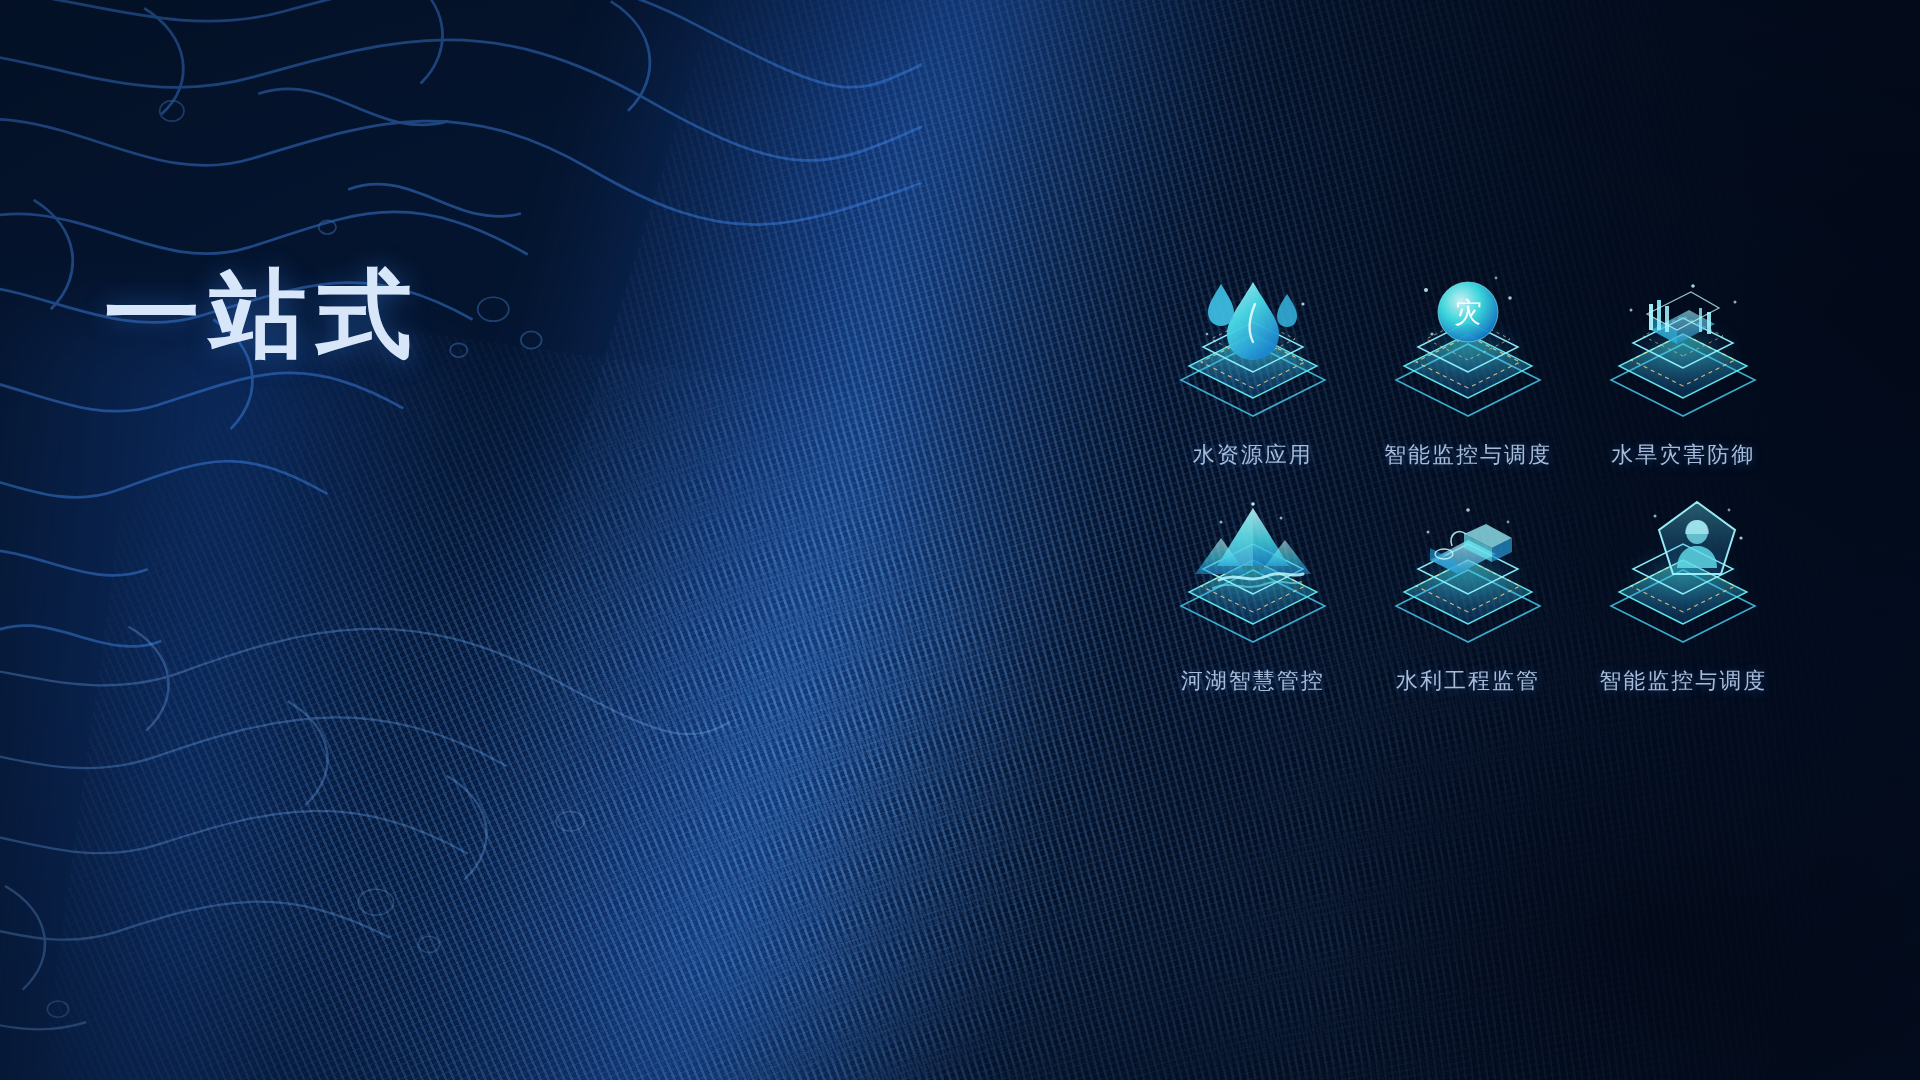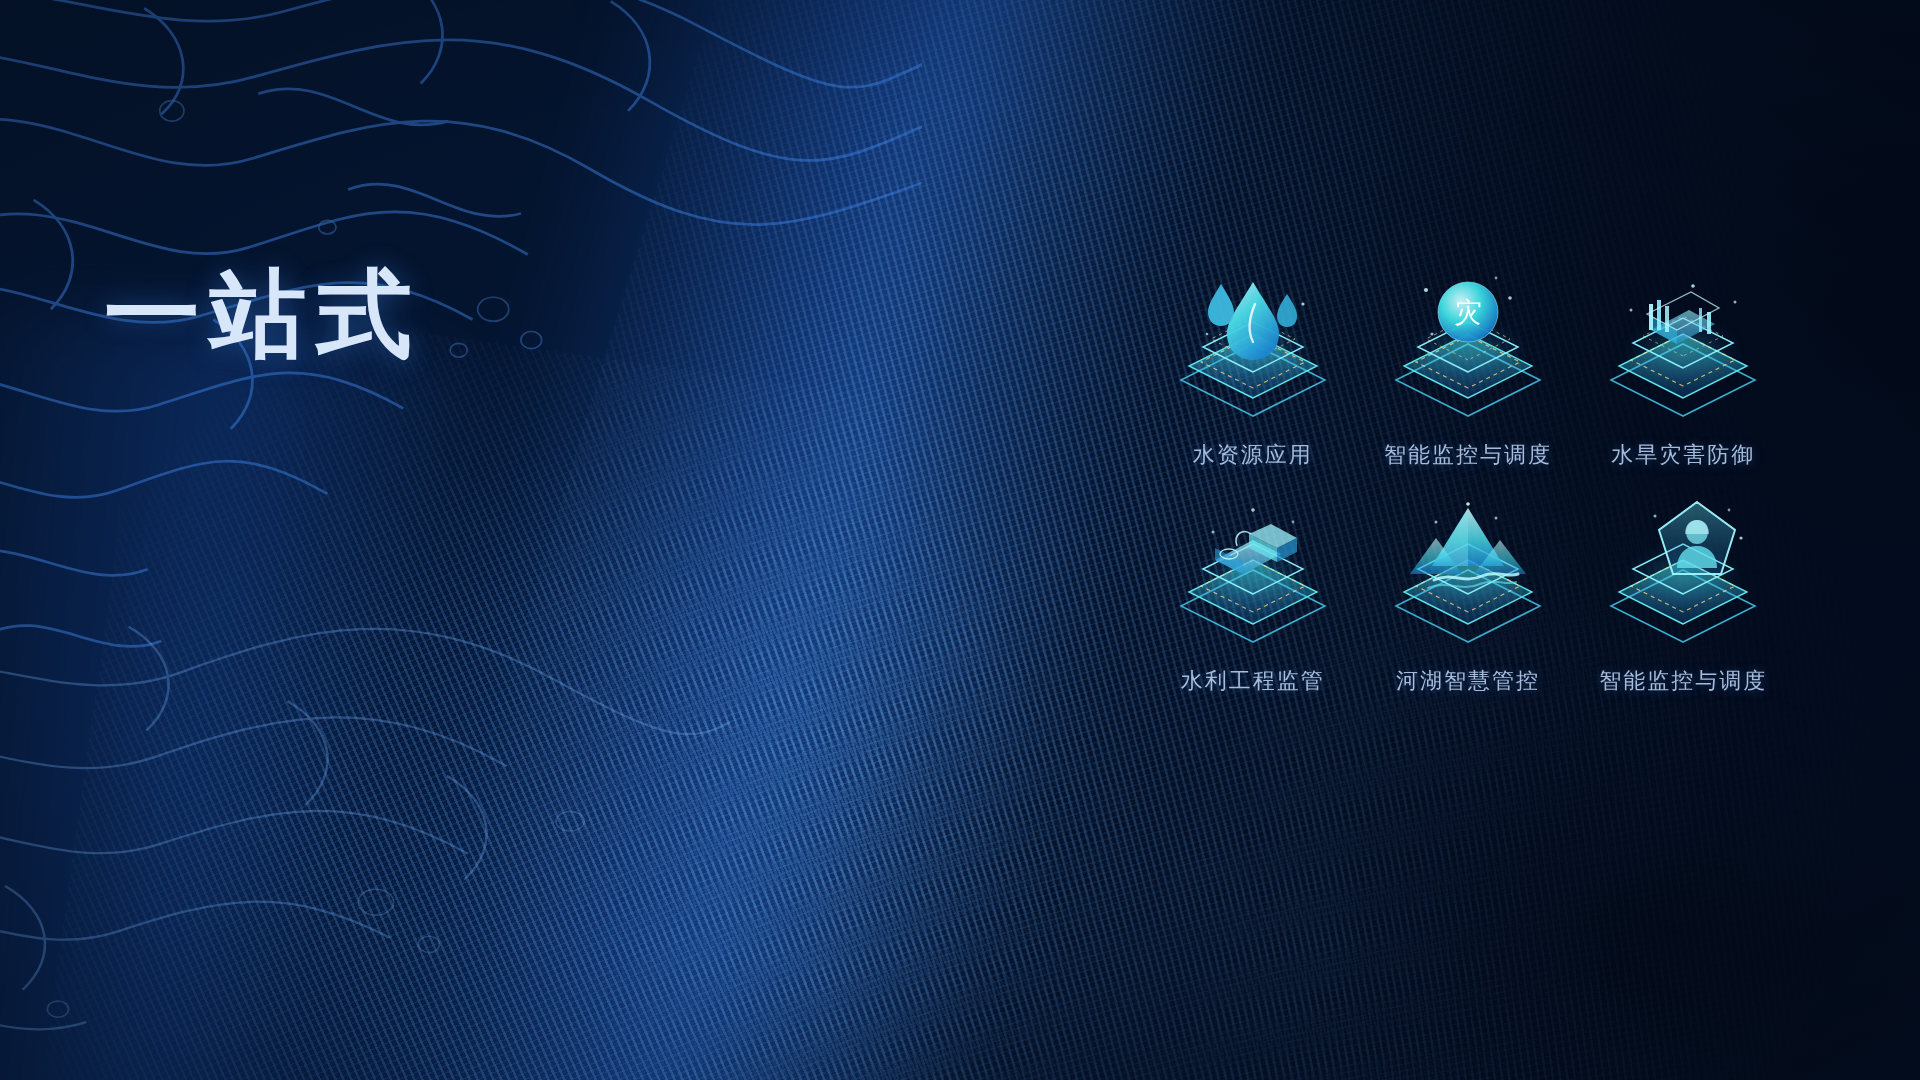--- a/index.html
+++ b/index.html
@@ -352,56 +352,20 @@
         </svg>
       </div>
       <div class="cell-label">水旱灾害防御</div>
     </div>
 
     <div class="cell">
       <div class="icon-box">
         <div class="icon-glow"></div>
         <svg viewBox="0 0 180 150" aria-hidden="true">
           <defs>
-            <linearGradient id="plat4" x1="0" y1="0" x2="0" y2="1">
-              <stop offset="0%" stop-color="#4fe6dd" stop-opacity="0.5"></stop>
-              <stop offset="100%" stop-color="#1e7fd6" stop-opacity="0.22"></stop>
-            </linearGradient>
-            <linearGradient id="pipe4" x1="0" y1="0" x2="0" y2="1">
-              <stop offset="0%" stop-color="#b5f8ff"></stop>
-              <stop offset="100%" stop-color="#2a9ad8"></stop>
-            </linearGradient>
-          </defs>
-          <polygon points="90,148 18,112 90,76 162,112" fill="none" stroke="#46c8ea" stroke-width="1.6" opacity="0.85"></polygon>
-          <polygon points="90,130 26,98 90,66 154,98" fill="url(#plat4)" stroke="#5fe3e8" stroke-width="1.4"></polygon>
-          <polygon points="90,118 38,92 90,66 142,92" fill="none" stroke="#ffd98a" stroke-width="1.1" stroke-dasharray="4 4" opacity="0.8"></polygon>
-          <polygon points="90,100 40,75 90,50 140,75" fill="none" stroke="#8ff3ff" stroke-width="1.5" opacity="0.95"></polygon>
-
-          <polygon points="52,66 90,46 118,60 80,80" fill="url(#pipe4)" opacity="0.72"></polygon>
-          <polygon points="52,66 80,80 80,68 52,54" fill="#2aa4dc" opacity="0.6"></polygon>
-          <ellipse cx="66" cy="60" rx="9" ry="5" fill="none" stroke="#c8fbff" stroke-width="1.3" opacity="0.9"></ellipse>
-
-          <polygon points="86,40 114,54 114,68 86,54" fill="#64e4ee" opacity="0.72"></polygon>
-          <polygon points="86,40 108,30 134,44 114,54" fill="#9ef4ff" opacity="0.75"></polygon>
-          <polygon points="114,54 134,44 134,58 114,68" fill="#2797d4" opacity="0.7"></polygon>
-
-          <path d="M74 52 C 70 40, 80 34, 88 40" fill="none" stroke="#bff9ff" stroke-width="1.6" opacity="0.85"></path>
-          <circle cx="90" cy="16" r="1.8" fill="#cdf6ff" opacity="0.8"></circle>
-          <circle cx="50" cy="38" r="1.5" fill="#cdf6ff" opacity="0.7"></circle>
-          <circle cx="130" cy="28" r="1.4" fill="#cdf6ff" opacity="0.6"></circle>
-        </svg>
-      </div>
-      <div class="cell-label">水利工程监管</div>
-    </div>
-
-    <div class="cell">
-      <div class="icon-box">
-        <div class="icon-glow"></div>
-        <svg viewBox="0 0 180 150" aria-hidden="true">
-          <defs>
             <linearGradient id="plat5" x1="0" y1="0" x2="0" y2="1">
               <stop offset="0%" stop-color="#4fe6dd" stop-opacity="0.5"></stop>
               <stop offset="100%" stop-color="#1e7fd6" stop-opacity="0.22"></stop>
             </linearGradient>
             <linearGradient id="mt5" x1="0" y1="0" x2="0" y2="1">
               <stop offset="0%" stop-color="#ccfcff"></stop>
               <stop offset="55%" stop-color="#46d7e6"></stop>
               <stop offset="100%" stop-color="#1c87cf"></stop>
             </linearGradient>
           </defs>
@@ -417,20 +381,56 @@
           <polygon points="122,46 148,80 96,80" fill="url(#mt5)" opacity="0.58"></polygon>
 
           <path d="M56 86 C 74 78, 86 90, 104 82 C 118 76, 130 84, 140 80" fill="none" stroke="#b8fbff" stroke-width="3" opacity="0.85" stroke-linecap="round"></path>
           <path d="M50 94 C 70 86, 84 98, 102 90 C 118 84, 128 92, 138 88" fill="none" stroke="#6fe6f0" stroke-width="2" opacity="0.6" stroke-linecap="round"></path>
           <circle cx="90" cy="10" r="1.8" fill="#dffbff" opacity="0.9"></circle>
           <circle cx="118" cy="24" r="1.5" fill="#cdf6ff" opacity="0.7"></circle>
           <circle cx="58" cy="28" r="1.5" fill="#cdf6ff" opacity="0.7"></circle>
         </svg>
       </div>
       <div class="cell-label">河湖智慧管控</div>
+    </div>
+
+    <div class="cell">
+      <div class="icon-box">
+        <div class="icon-glow"></div>
+        <svg viewBox="0 0 180 150" aria-hidden="true">
+          <defs>
+            <linearGradient id="plat4" x1="0" y1="0" x2="0" y2="1">
+              <stop offset="0%" stop-color="#4fe6dd" stop-opacity="0.5"></stop>
+              <stop offset="100%" stop-color="#1e7fd6" stop-opacity="0.22"></stop>
+            </linearGradient>
+            <linearGradient id="pipe4" x1="0" y1="0" x2="0" y2="1">
+              <stop offset="0%" stop-color="#b5f8ff"></stop>
+              <stop offset="100%" stop-color="#2a9ad8"></stop>
+            </linearGradient>
+          </defs>
+          <polygon points="90,148 18,112 90,76 162,112" fill="none" stroke="#46c8ea" stroke-width="1.6" opacity="0.85"></polygon>
+          <polygon points="90,130 26,98 90,66 154,98" fill="url(#plat4)" stroke="#5fe3e8" stroke-width="1.4"></polygon>
+          <polygon points="90,118 38,92 90,66 142,92" fill="none" stroke="#ffd98a" stroke-width="1.1" stroke-dasharray="4 4" opacity="0.8"></polygon>
+          <polygon points="90,100 40,75 90,50 140,75" fill="none" stroke="#8ff3ff" stroke-width="1.5" opacity="0.95"></polygon>
+
+          <polygon points="52,66 90,46 118,60 80,80" fill="url(#pipe4)" opacity="0.72"></polygon>
+          <polygon points="52,66 80,80 80,68 52,54" fill="#2aa4dc" opacity="0.6"></polygon>
+          <ellipse cx="66" cy="60" rx="9" ry="5" fill="none" stroke="#c8fbff" stroke-width="1.3" opacity="0.9"></ellipse>
+
+          <polygon points="86,40 114,54 114,68 86,54" fill="#64e4ee" opacity="0.72"></polygon>
+          <polygon points="86,40 108,30 134,44 114,54" fill="#9ef4ff" opacity="0.75"></polygon>
+          <polygon points="114,54 134,44 134,58 114,68" fill="#2797d4" opacity="0.7"></polygon>
+
+          <path d="M74 52 C 70 40, 80 34, 88 40" fill="none" stroke="#bff9ff" stroke-width="1.6" opacity="0.85"></path>
+          <circle cx="90" cy="16" r="1.8" fill="#cdf6ff" opacity="0.8"></circle>
+          <circle cx="50" cy="38" r="1.5" fill="#cdf6ff" opacity="0.7"></circle>
+          <circle cx="130" cy="28" r="1.4" fill="#cdf6ff" opacity="0.6"></circle>
+        </svg>
+      </div>
+      <div class="cell-label">水利工程监管</div>
     </div>
 
     <div class="cell">
       <div class="icon-box">
         <div class="icon-glow"></div>
         <svg viewBox="0 0 180 150" aria-hidden="true">
           <defs>
             <linearGradient id="plat6" x1="0" y1="0" x2="0" y2="1">
               <stop offset="0%" stop-color="#4fe6dd" stop-opacity="0.5"></stop>
               <stop offset="100%" stop-color="#1e7fd6" stop-opacity="0.22"></stop>

